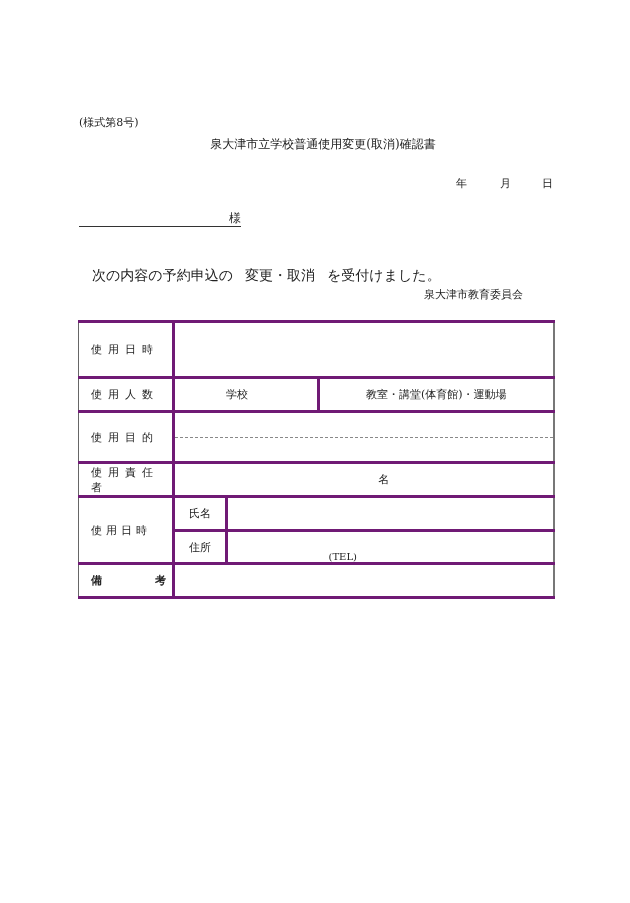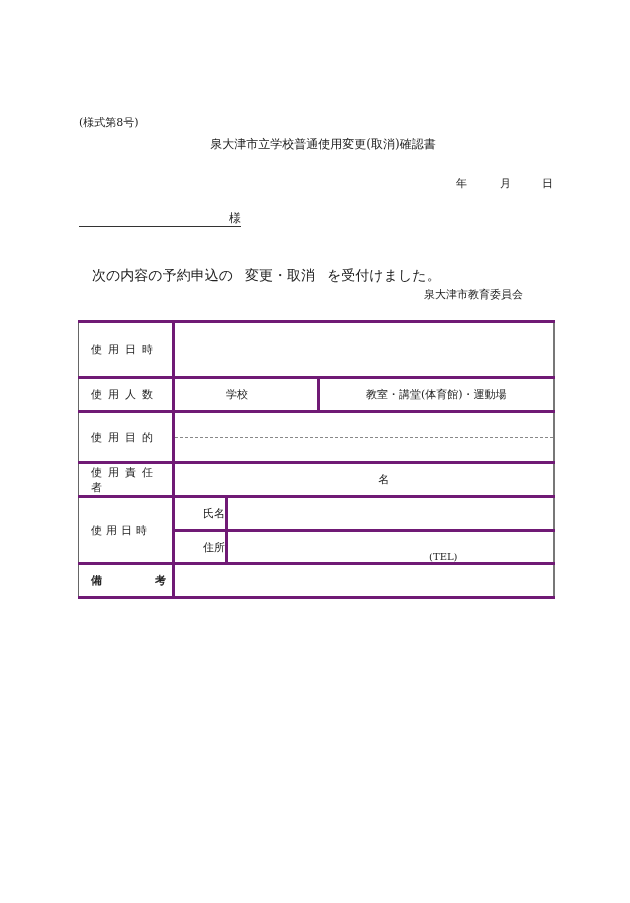--- a/index.html
+++ b/index.html
@@ -84,26 +84,26 @@
     .label-cell.spread-wide .l1 { display: inline-block; width: 64px; }
     .value-right { text-align: center; padding-right: 18px !important; }
     .value-center { text-align: center; }
     .dashed-line {
       border-top: 1px dashed #888888;
       height: 0;
       margin: 0;
     }
     .sub-label {
       width: 53px;
-      text-align: right;
+      text-align: center;
       box-sizing: border-box;
     }
     .tel {
       padding-top: 18px !important;
-      text-align: right;
+      text-align: center;
       padding-right: 95px !important;
       font-size: 10px;
     }
   </style>
 </head>
 <body>
 
 <div class="abs form-number">(様式第8号)</div>
 
 <div class="abs doc-title">泉大津市立学校普通使用変更(取消)確認書</div>

